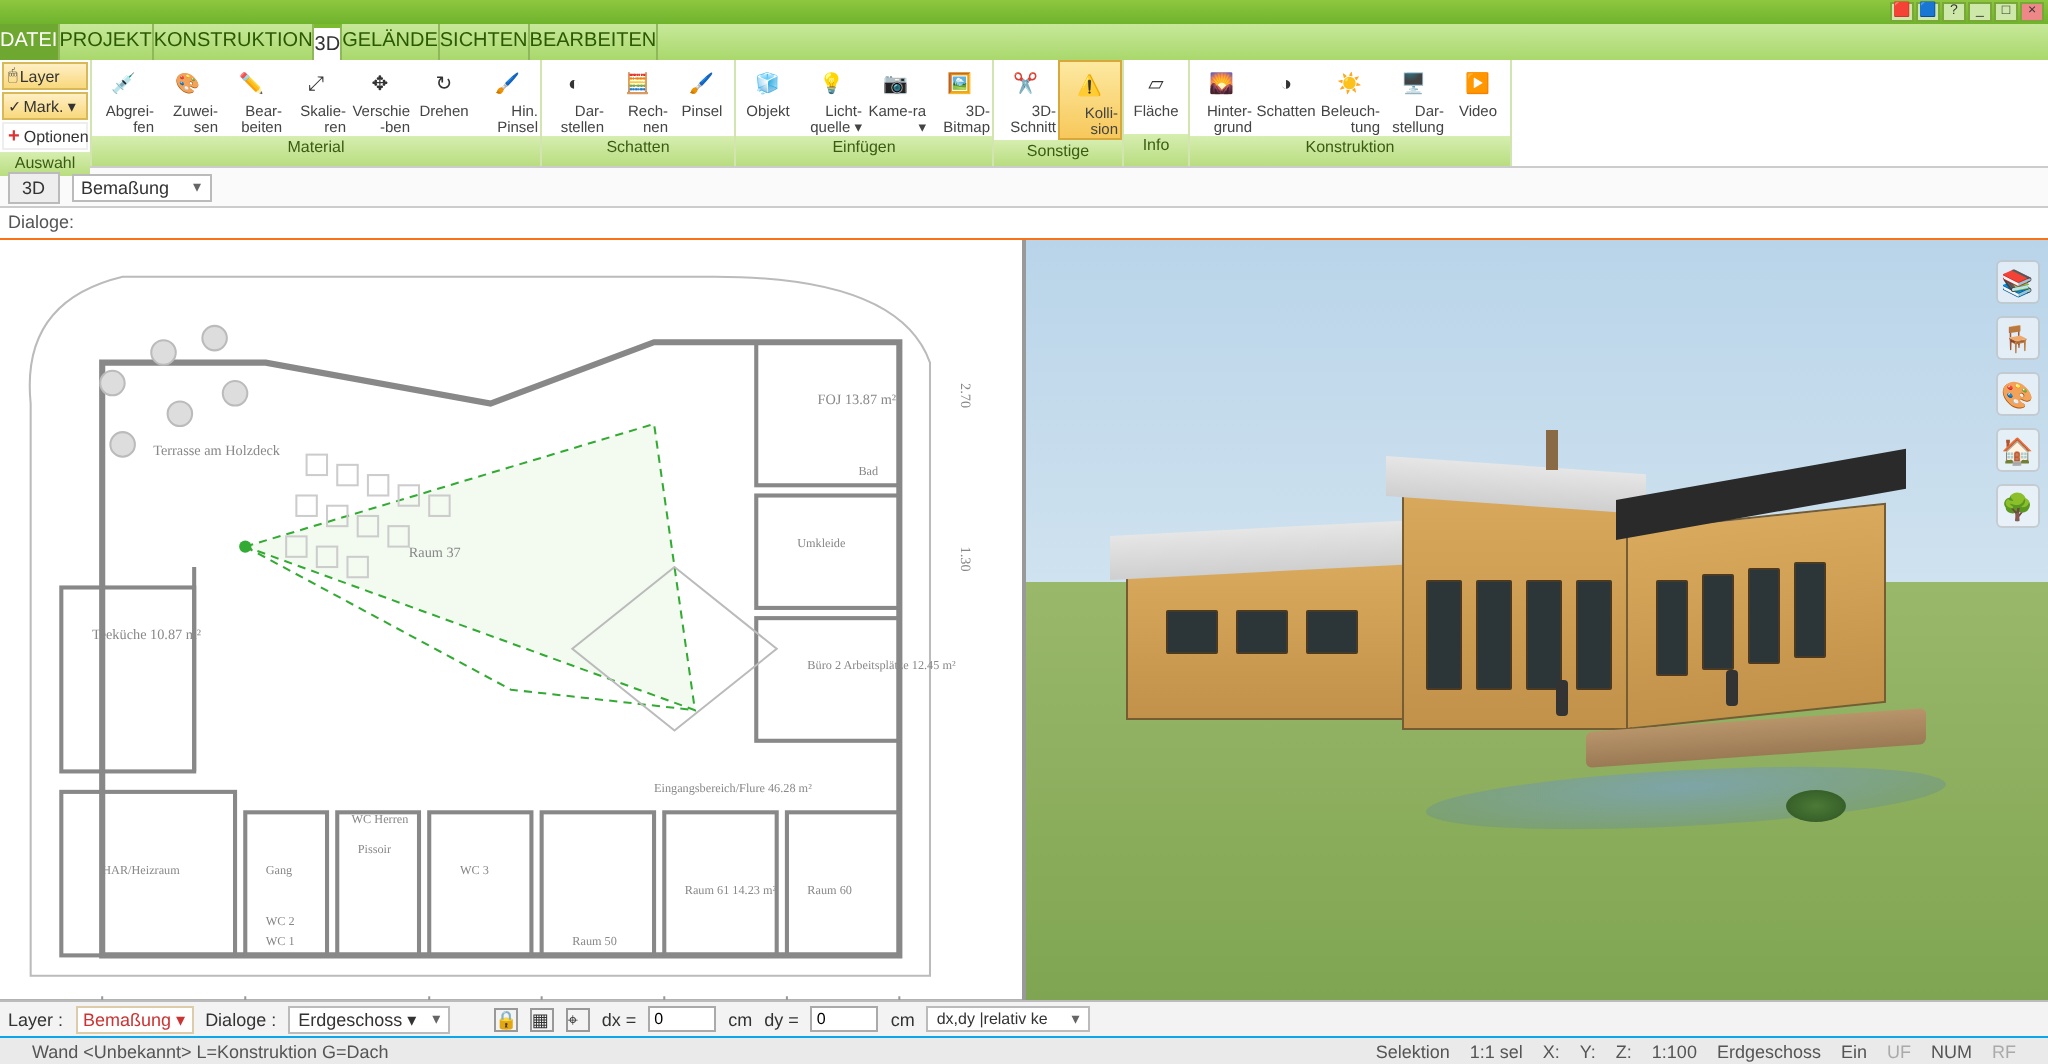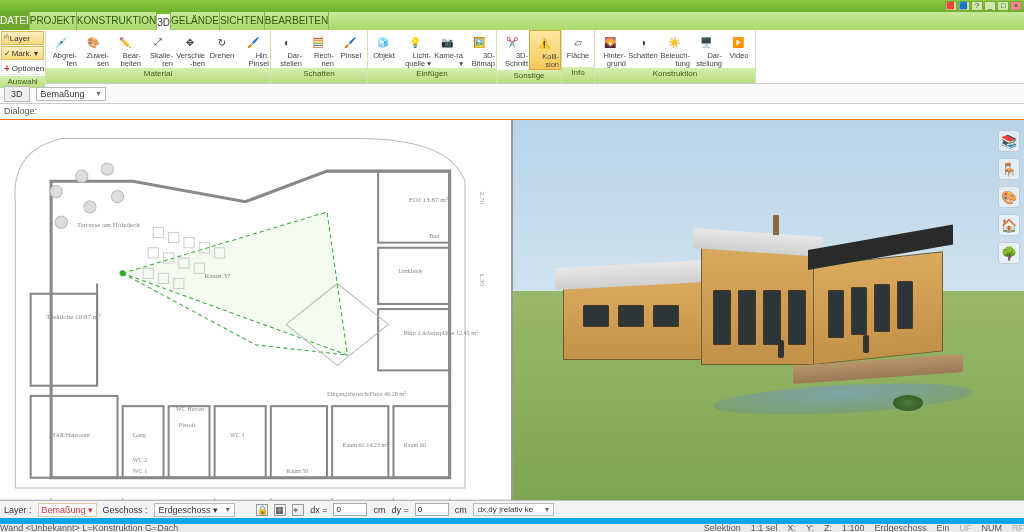--- a/index.html
+++ b/index.html
@@ -34,21 +34,21 @@
 .sky{position:absolute;inset:0;background:linear-gradient(#b9d4e9 0%,#cfe2ef 45%,#9ab86a 45%,#7fa552 100%)}
 .house{position:absolute;left:50px;right:50px;top:100px;bottom:120px}
 .wall{position:absolute;background:linear-gradient(#d9aa5d,#c2914a);border:1px solid #755c32}
 .roof{position:absolute;background:linear-gradient(#e6e6e6,#cfcfcf);transform-origin:left center}
 .win{position:absolute;background:#2c3639;border:1px solid #4a3a24;border-radius:1px}
 .vtb{position:absolute;right:4px;top:10px;display:flex;flex-direction:column;gap:6px}
 .vtbi{width:22px;height:22px;background:rgba(255,255,255,.55);border:1px solid rgba(0,0,0,.15);border-radius:3px;display:flex;align-items:center;justify-content:center;font-size:13px}
 .bottombar{height:18px;border-top:1px solid #bbb;background:#f3f3f3;display:flex;align-items:center;font-size:9px;gap:6px;padding:0 4px}
 .bbin{width:34px;height:13px;border:1px solid #aaa;background:#fff;font-size:8px;padding:0 2px}
 .bem{color:#c33;border:1px solid #dca;padding:1px 3px;background:#fff}
-.statusbar{height:14px;background:#eaeaea;border-top:6px solid #0ea5e9;display:flex;align-items:center;font-size:9px;padding:0 0;color:#555;justify-content:space-between}
+.statusbar{height:14px;background:#eaeaea;border-top:1px solid #0ea5e9;display:flex;align-items:center;font-size:9px;padding:0 16px;color:#555;justify-content:space-between}
 .sbgrp{display:flex;gap:10px}
 svg text{font-family:Tahoma;fill:#888}
 </style>
 </head>
 <body>
 
 <div class="titlebar">
   <div class="titlebtn">🟥</div>
   <div class="titlebtn">🟦</div>
   <div class="titlebtn">?</div>
@@ -341,21 +341,21 @@
       <div class="vtbi">🎨</div>
       <div class="vtbi">🏠</div>
       <div class="vtbi" style="color:#2a7a2a">🌳</div>
     </div>
   </div>
 </div>
 
 <div class="bottombar">
   <span>Layer :</span>
   <span class="bem">Bemaßung ▾</span>
-  <span>Geschoss :</span>
+  <span>Dialoge :</span>
   <span class="dsel" style="padding-right:16px">Erdgeschoss ▾</span>
   <span style="flex:.02"></span>
   <span style="width:12px;height:12px;border:1px solid #999">🔒</span>
   <span style="width:12px;height:12px;border:1px solid #999">▦</span>
   <span style="width:12px;height:12px;border:1px solid #999">⌖</span>
   <span>dx =</span>
   <input class="bbin" value="0" style="">
   <span>cm</span>
   <span>dy =</span>
   <input class="bbin" value="0" style="">

